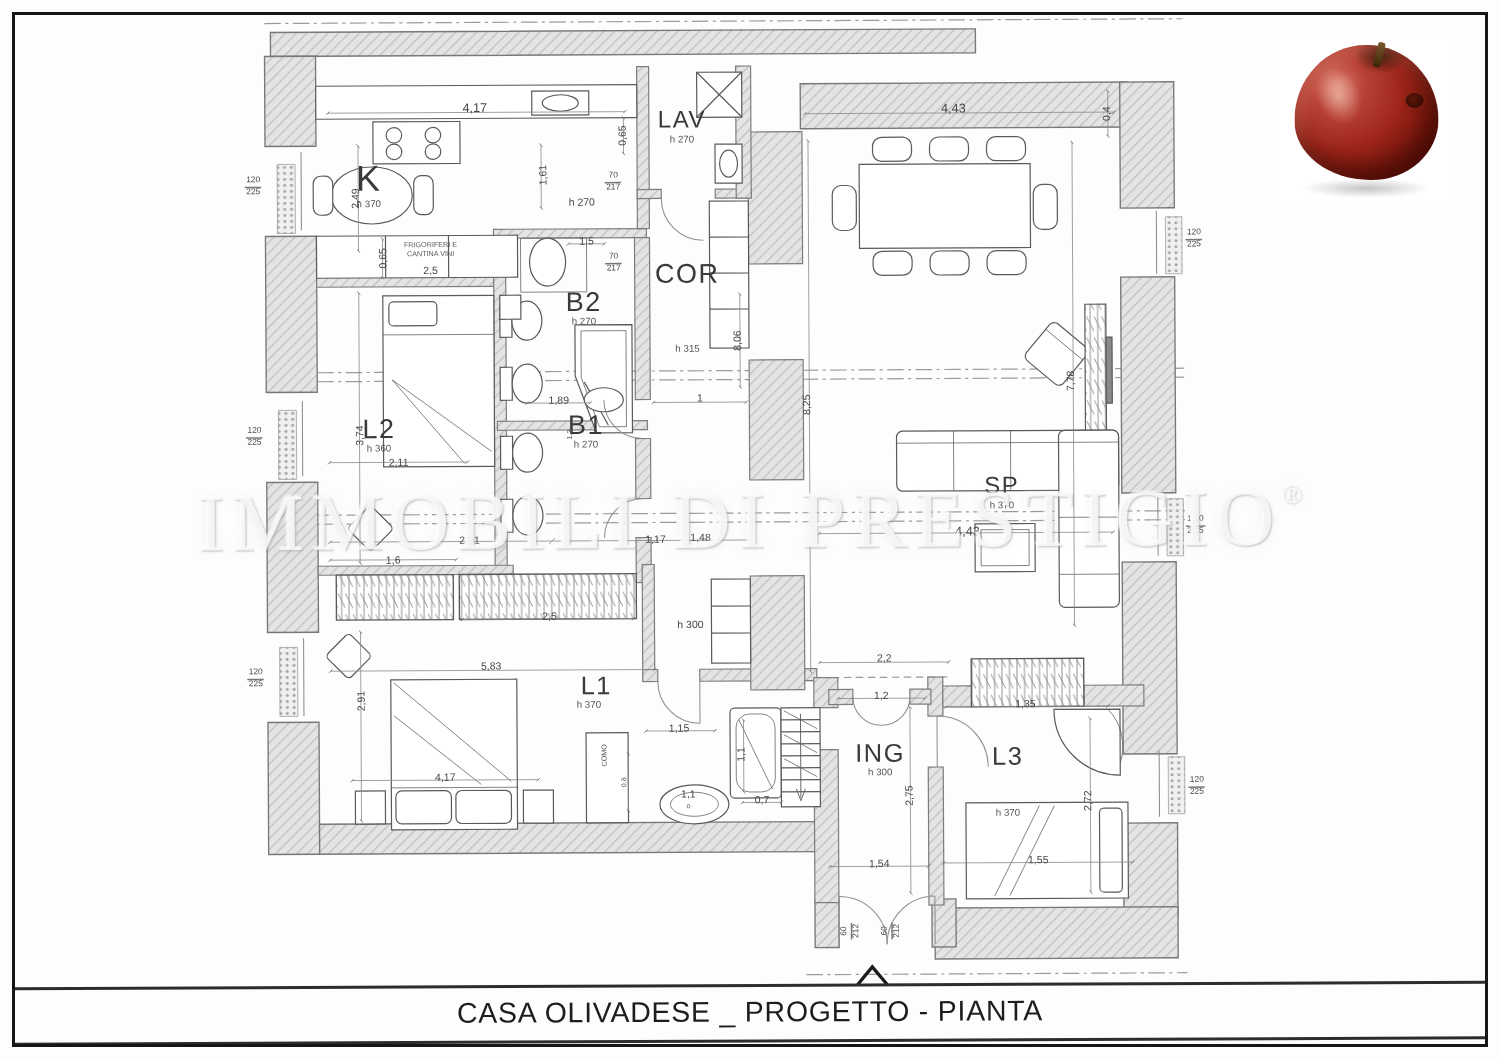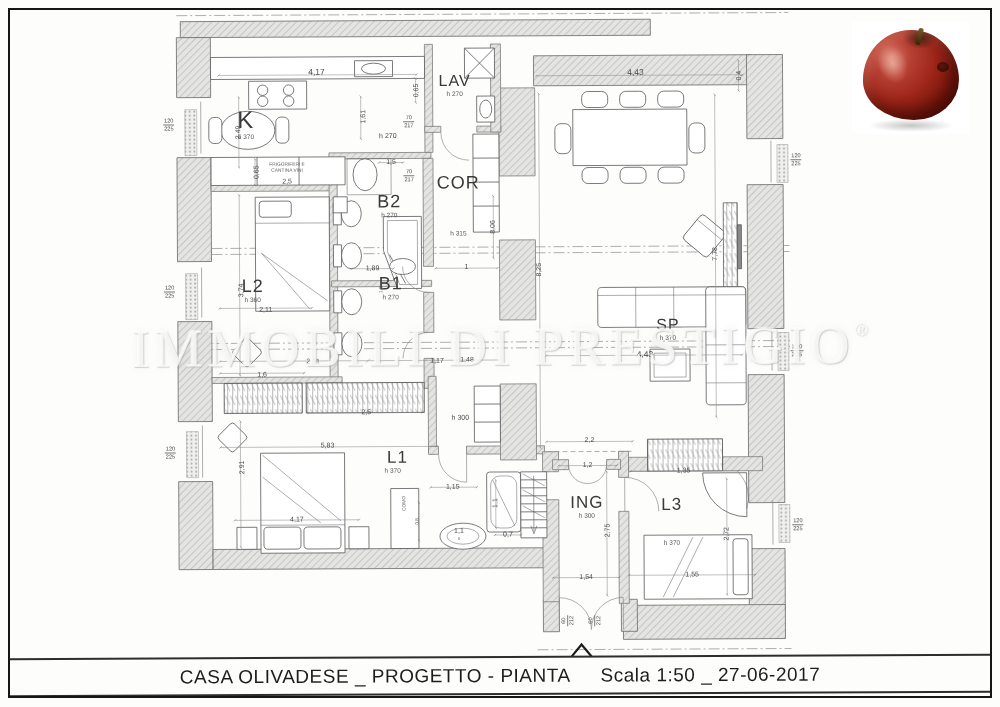--- a/index.html
+++ b/index.html
@@ -456,17 +456,16 @@
   <div id="apple-box">
     <div id="apple-shadow"></div>
     <div id="apple">
       <div id="apple-stem"></div>
       <div id="apple-blemish"></div>
     </div>
   </div>
 
   <div id="caption">
     <span>CASA OLIVADESE _ PROGETTO - PIANTA</span>
-    <span>Scala 1:50 _ 27-06-2017</span>
   </div>
 
   <div id="frame"></div>
 </div>
 
 </body></html>

